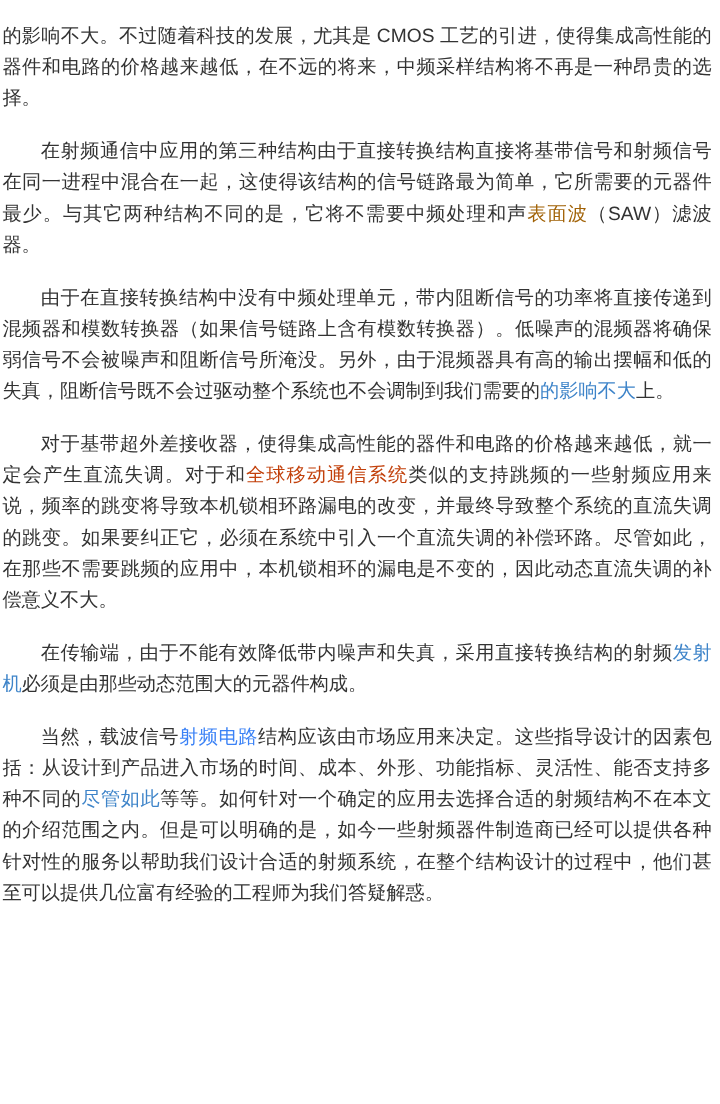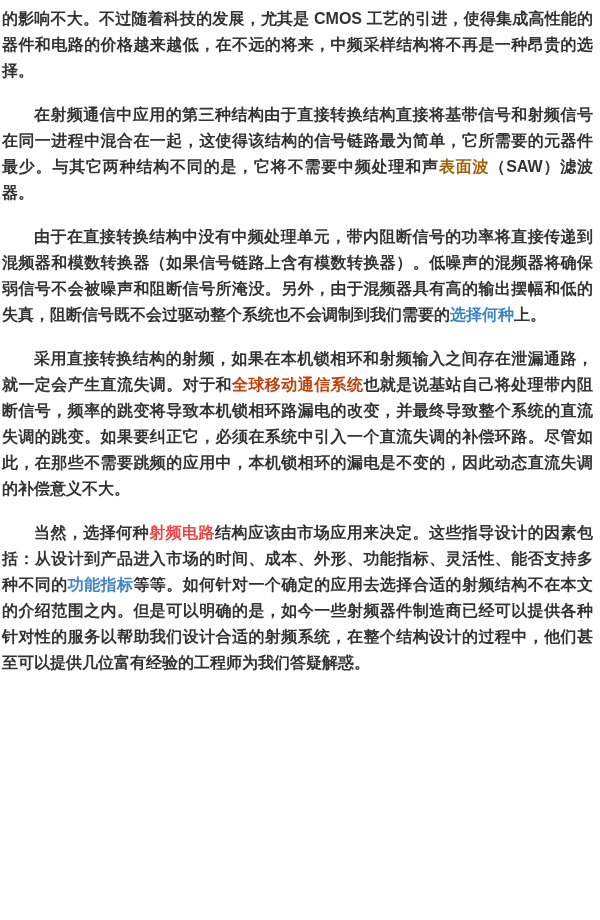--- a/index.html
+++ b/index.html
@@ -11,42 +11,42 @@
     width: 600px;
     height: 920px;
     overflow: hidden;
     font-family: "Liberation Sans", sans-serif;
     color: #333333;
   }
   .article {
     padding: 2px 7px 0 2px;
   }
   p.para {
-    margin: 4px 0 18px 0;
+    margin: 16px 0 18px 0;
     font-size: 16px;
     line-height: 26px;
     text-align: justify;
     text-justify: inter-ideograph;
     word-break: break-all;
-    font-weight: bold;
   }
   p.para.indent {
     text-indent: 2em;
   }
   a.link {
     color: #3e84c9;
     text-decoration: none;
     cursor: pointer;
   }
 </style>
 </head>
 <body style="background: rgb(255, 255, 255); color: rgb(51, 51, 51);">
 
 <div class="article">
   <div>
       <p class="para"><span>的影响不大。不过随着科技的发展，尤其是 CMOS 工艺的引进，使得集成高性能的器件和电路的价格越来越低，在不远的将来，中频采样结构将不再是一种昂贵的选择。</span></p>
       <p class="para indent"><span>在射频通信中应用的第三种结构由于直接转换结构直接将基带信号和射频信号在同一进程中混合在一起，这使得该结构的信号链路最为简单，它所需要的元器件最少。与其它两种结构不同的是，它将不需要中频处理和声</span><a class="link" style="color: #a16207;">表面波</a><span>（SAW）滤波器。</span></p>
-      <p class="para indent"><span>由于在直接转换结构中没有中频处理单元，带内阻断信号的功率将直接传递到混频器和模数转换器（如果信号链路上含有模数转换器）。低噪声的混频器将确保弱信号不会被噪声和阻断信号所淹没。另外，由于混频器具有高的输出摆幅和低的失真，阻断信号既不会过驱动整个系统也不会调制到我们需要的</span><a class="link" style="color: rgb(62, 132, 201);">选择何种</a><span>上。</span></p>
-      <p class="para indent"><span>采用直接转换结构的射频，如果在本机锁相环和射频输入之间存在泄漏通路，就一定会产生直流失调。对于和</span><a class="link" style="color: #c2410c;">全球移动通信系统</a><span>也就是说基站自己将处理带内阻断信号，频率的跳变将导致本机锁相环路漏电的改变，并最终导致整个系统的直流失调的跳变。如果要纠正它，必须在系统中引入一个直流失调的补偿环路。尽管如此，在那些不需要跳频的应用中，本机锁相环的漏电是不变的，因此动态直流失调的补偿意义不大。</span></p>
-      <p class="para indent"><span>当然，选择何种</span><a class="link" style="color: #ef4444;">射频电路</a><span>结构应该由市场应用来决定。这些指导设计的因素包括：从设计到产品进入市场的时间、成本、外形、功能指标、灵活性、能否支持多种不同的</span><a class="link" style="color: rgb(62, 132, 201);">功能指标</a><span>等等。如何针对一个确定的应用去选择合适的射频结构不在本文的介绍范围之内。但是可以明确的是，如今一些射频器件制造商已经可以提供各种针对性的服务以帮助我们设计合适的射频系统，在整个结构设计的过程中，他们甚至可以提供几位富有经验的工程师为我们答疑解惑。</span></p>
+      <p class="para indent"><span>由于在直接转换结构中没有中频处理单元，带内阻断信号的功率将直接传递到混频器和模数转换器（如果信号链路上含有模数转换器）。低噪声的混频器将确保弱信号不会被噪声和阻断信号所淹没。另外，由于混频器具有高的输出摆幅和低的失真，阻断信号既不会过驱动整个系统也不会调制到我们需要的</span><a class="link" style="color: rgb(62, 132, 201);">的影响不大</a><span>上。</span></p>
+      <p class="para indent"><span>对于基带超外差接收器，使得集成高性能的器件和电路的价格越来越低，就一定会产生直流失调。对于和</span><a class="link" style="color: #c2410c;">全球移动通信系统</a><span>类似的支持跳频的一些射频应用来说，频率的跳变将导致本机锁相环路漏电的改变，并最终导致整个系统的直流失调的跳变。如果要纠正它，必须在系统中引入一个直流失调的补偿环路。尽管如此，在那些不需要跳频的应用中，本机锁相环的漏电是不变的，因此动态直流失调的补偿意义不大。</span></p>
+      <p class="para indent"><span>在传输端，由于不能有效降低带内噪声和失真，采用直接转换结构的射频</span><a class="link" style="color: rgb(62, 132, 201);">发射机</a><span>必须是由那些动态范围大的元器件构成。</span></p>
+      <p class="para indent"><span>当然，载波信号</span><a class="link" style="color: #3b82f6;">射频电路</a><span>结构应该由市场应用来决定。这些指导设计的因素包括：从设计到产品进入市场的时间、成本、外形、功能指标、灵活性、能否支持多种不同的</span><a class="link" style="color: rgb(62, 132, 201);">尽管如此</a><span>等等。如何针对一个确定的应用去选择合适的射频结构不在本文的介绍范围之内。但是可以明确的是，如今一些射频器件制造商已经可以提供各种针对性的服务以帮助我们设计合适的射频系统，在整个结构设计的过程中，他们甚至可以提供几位富有经验的工程师为我们答疑解惑。</span></p>
     </div>
 
 </div>
 
 </body></html>

